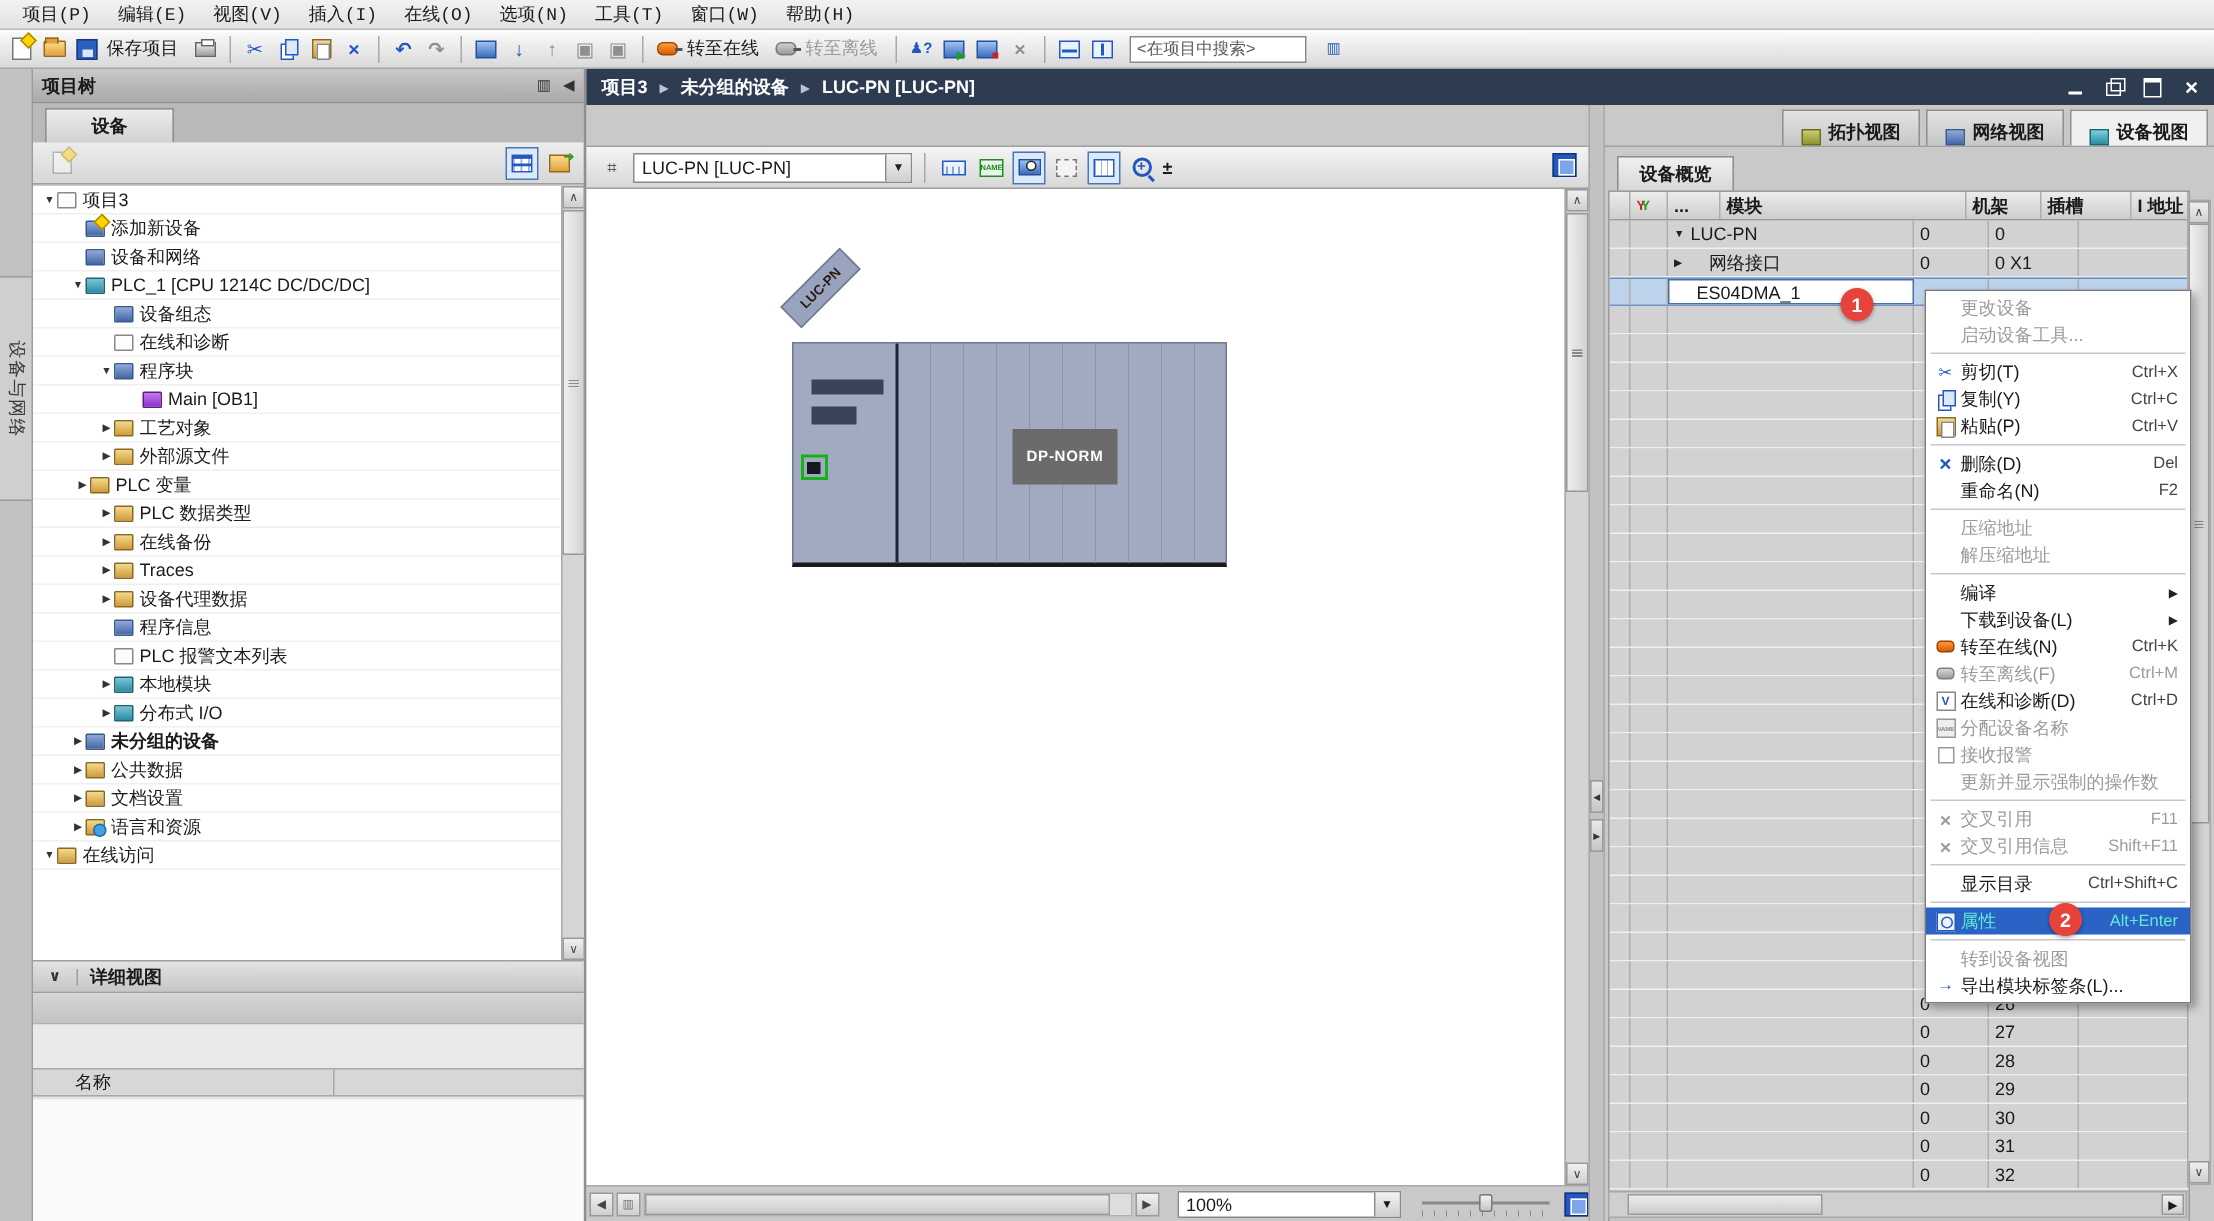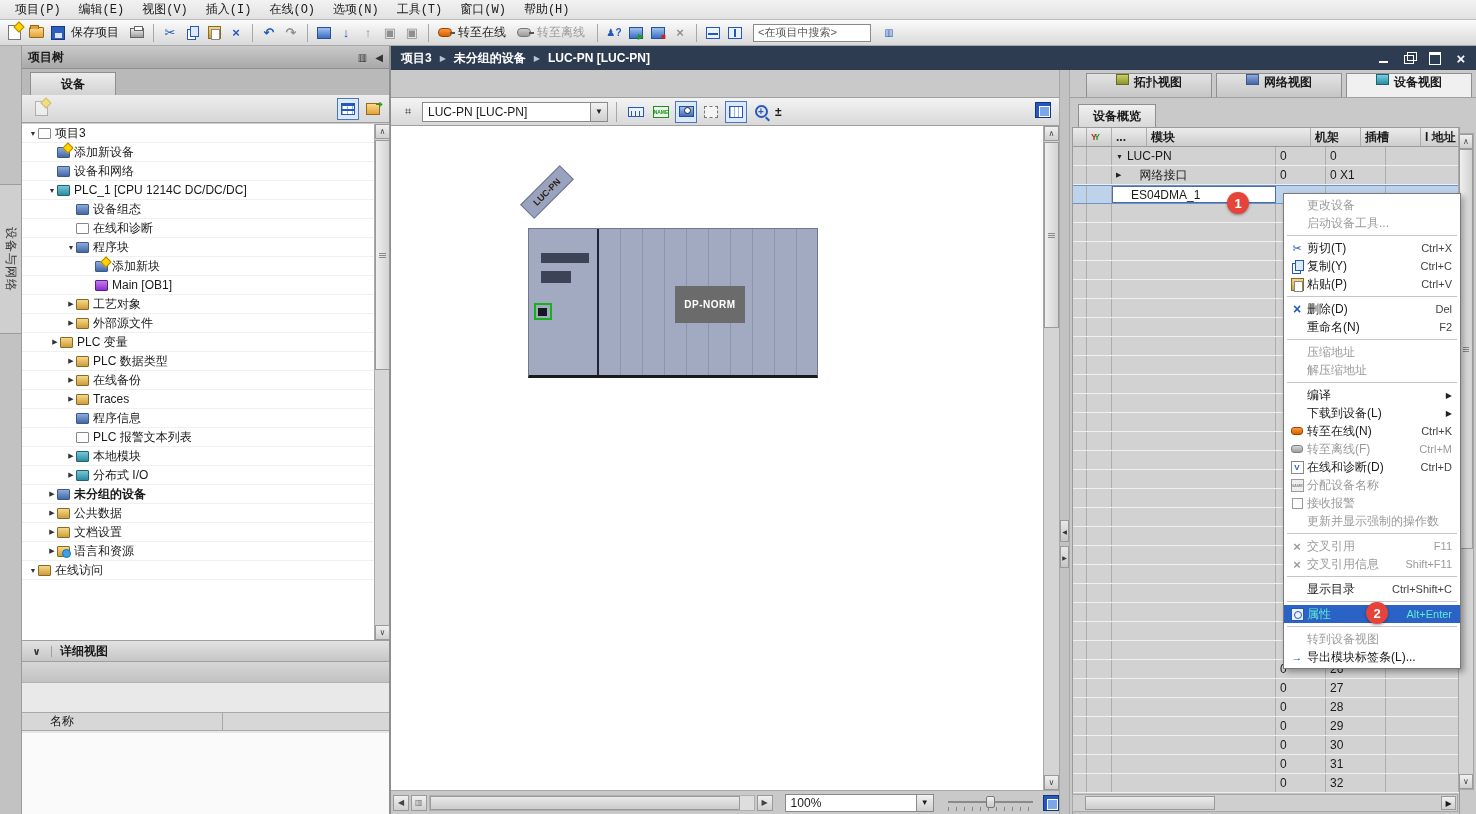--- a/index.html
+++ b/index.html
@@ -117,21 +117,21 @@
   .wb { width:14px; height:14px; position:relative; display:flex; align-items:center; justify-content:center; color:#fff; }
   .wb-min::after { content:""; width:9px; height:2px; background:#fff; margin-top:7px; }
   .wb-restore::before { content:""; position:absolute; left:2px; top:4px; width:8px; height:7px; border:1px solid #fff; background:#2e3c52; }
   .wb-restore::after { content:""; position:absolute; left:5px; top:1px; width:8px; height:7px; border:1px solid #fff; }
   .wb-max::after { content:""; width:10px; height:9px; border:1px solid #fff; border-top:3px solid #fff; }
   .wb-close { font-size:15px; font-weight:bold; }
 
   
   .topstrip { position:absolute; left:391px; top:70px; width:1085px; height:28px; background:#c9c9c9; border-bottom:1px solid #a0a0a0; }
   .view-tabs { position:absolute; right:4px; bottom:0; display:flex; }
-  .vtab { height:24px; display:flex; align-items:flex-start; gap:5px; padding:0 29px; font-weight:bold;
+  .vtab { height:24px; display:flex; align-items:flex-end; gap:5px; padding:0 12px; font-weight:bold;
           border:1px solid #8f8f8f; background:linear-gradient(#e3e3e3,#c6c6c6); margin-left:4px; border-bottom:none; }
   .vtab.active { background:#f0f0f0; }
   .vt-ico { width:13px; height:11px; background:linear-gradient(#8fa9dc,#4468a4); border:1px solid #3a5a8a; }
   .vt-ico.topo { background:linear-gradient(#c9cf6a,#8d9430); border-color:#666d1d; }
   .vt-ico.dev  { background:linear-gradient(#7ad0e4,#2b8ca0); border-color:#1d6472; }
 
   
   .dev-toolbar { position:absolute; left:391px; top:98px; width:668px; height:28px;
                  background:linear-gradient(#f4f4f4,#d8d8d8); border-bottom:1px solid #9f9f9f;
                  display:flex; align-items:center; padding-left:6px; gap:3px; }
@@ -426,25 +426,20 @@
           <span class="t-ico white"></span>
           <span class="lbl">在线和诊断</span>
         </div>
         <div class="tree-row" style="padding-left: 44px;">
           <span class="arr">▼</span>
           <span class="t-ico blue"></span>
           <span class="lbl">程序块</span>
         </div>
         <div class="tree-row" style="padding-left: 63px;">
           <span class="arr"></span>
-          <span class="t-ico blue star"></span>
-          <span class="lbl">添加新块</span>
-        </div>
-        <div class="tree-row" style="padding-left: 63px;">
-          <span class="arr"></span>
           <span class="t-ico purple"></span>
           <span class="lbl">Main [OB1]</span>
         </div>
         <div class="tree-row" style="padding-left: 44px;">
           <span class="arr">▶</span>
           <span class="t-ico amber"></span>
           <span class="lbl">工艺对象</span>
         </div>
         <div class="tree-row" style="padding-left: 44px;">
           <span class="arr">▶</span>
@@ -463,20 +458,25 @@
         </div>
         <div class="tree-row" style="padding-left: 44px;">
           <span class="arr">▶</span>
           <span class="t-ico amber"></span>
           <span class="lbl">在线备份</span>
         </div>
         <div class="tree-row" style="padding-left: 44px;">
           <span class="arr">▶</span>
           <span class="t-ico amber"></span>
           <span class="lbl">Traces</span>
+        </div>
+        <div class="tree-row" style="padding-left: 44px;">
+          <span class="arr">▶</span>
+          <span class="t-ico amber"></span>
+          <span class="lbl">设备代理数据</span>
         </div>
         <div class="tree-row" style="padding-left: 44px;">
           <span class="arr"></span>
           <span class="t-ico blue"></span>
           <span class="lbl">程序信息</span>
         </div>
         <div class="tree-row" style="padding-left: 44px;">
           <span class="arr"></span>
           <span class="t-ico white"></span>
           <span class="lbl">PLC 报警文本列表</span>

